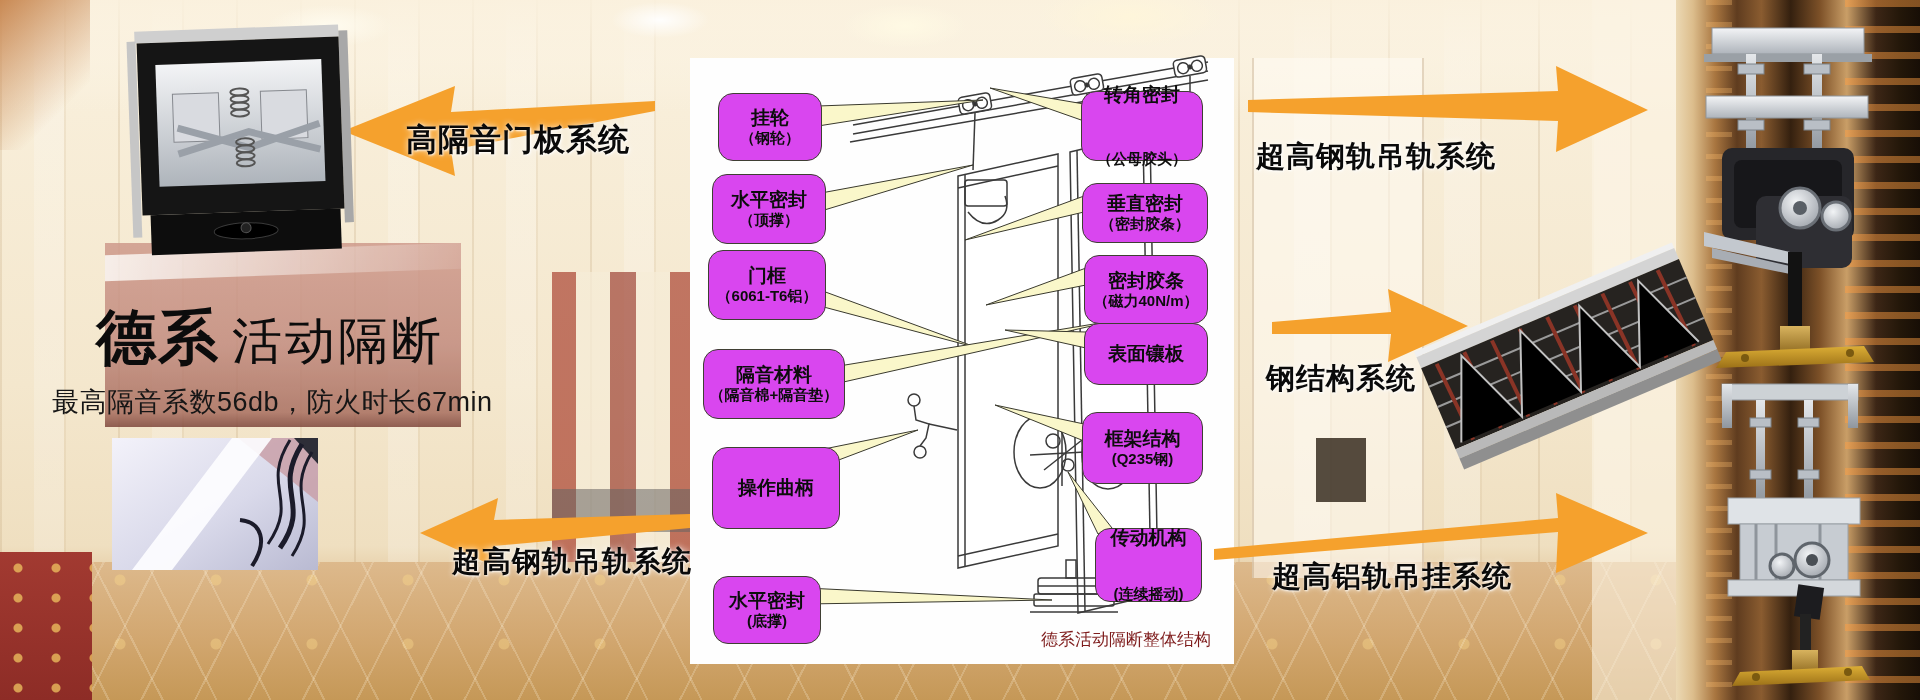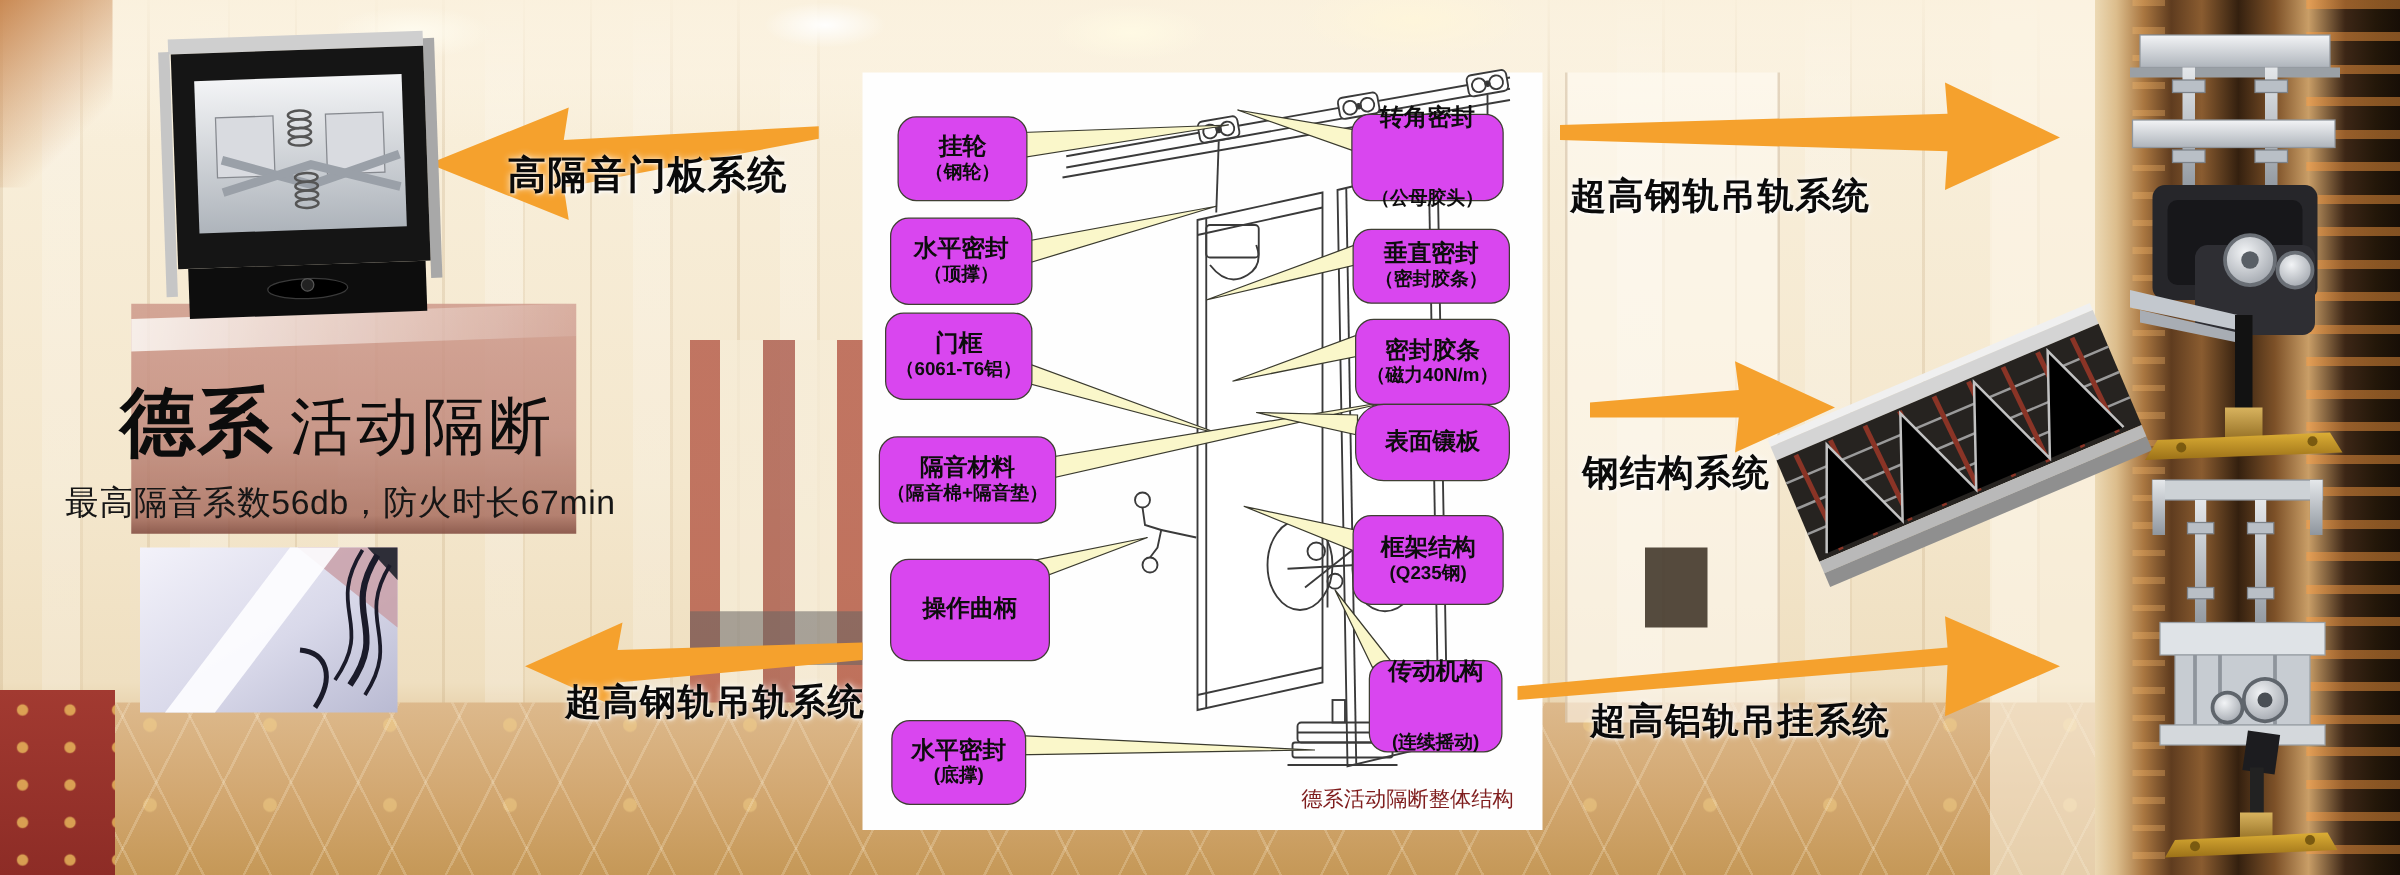--- a/index.html
+++ b/index.html
@@ -372,21 +372,21 @@
     <div class="c2">（公母胶头）</div>
   </div>
   <div class="callout" style="left:1082px;top:183px;width:124px;height:58px;font-family:Liberation Serif, serif;">
     <div class="c1">垂直密封</div>
     <div class="c2">（密封胶条）</div>
   </div>
   <div class="callout" style="left:1084px;top:255px;width:122px;height:67px;">
     <div class="c1">密封胶条</div>
     <div class="c2">（磁力40N/m）</div>
   </div>
-  <div class="callout" style="left:1084px;top:323px;width:122px;height:60px;border-radius:23px;">
+  <div class="callout" style="left:1084px;top:323px;width:122px;height:60px;">
     <div class="c1">表面镶板</div>
     <div class="c2"></div>
   </div>
   <div class="callout" style="left:1082px;top:412px;width:119px;height:70px;">
     <div class="c1">框架结构</div>
     <div class="c2">(Q235钢)</div>
   </div>
   <div class="callout" style="left:1095px;top:528px;width:105px;height:72px;gap:36px;">
     <div class="c1">传动机构</div>
     <div class="c2">(连续摇动)</div>

